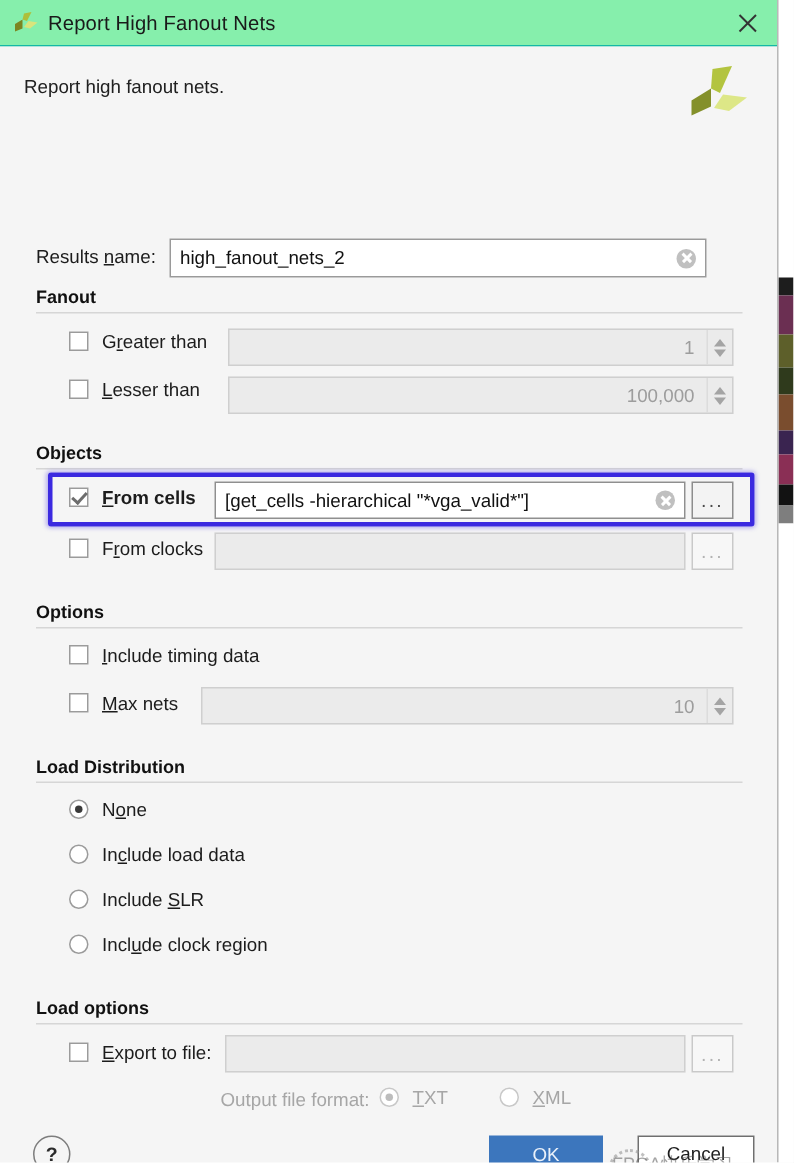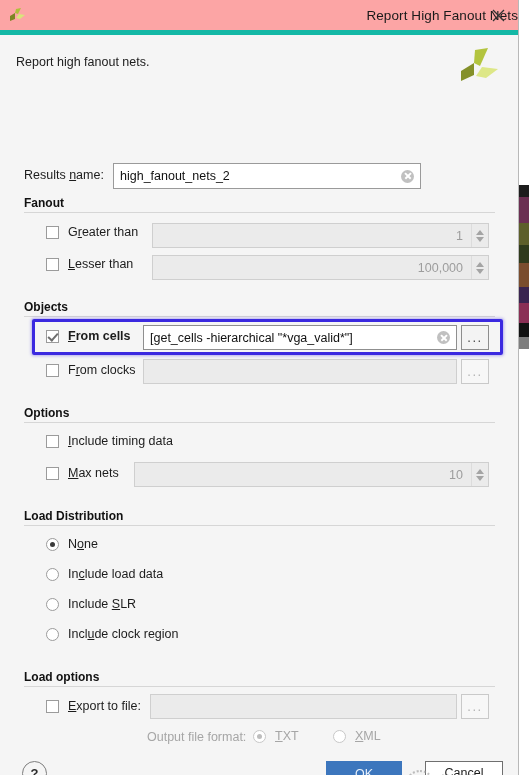--- a/index.html
+++ b/index.html
@@ -28,25 +28,24 @@
     width: 519px; height: 775px;
     background: #f5f5f5;
     border-right: 1px solid #b8b8b8;
     box-sizing: border-box;
     z-index: 2;
   }
 
   
   #titlebar {
     height: 30px;
-    background: #fca5a5;
-    border-bottom: 5px solid #14b8a6;
+    background: #86efac;
+    border-bottom: 1px solid #14b8a6;
     display: flex; align-items: center;
     position: relative;
-    justify-content: space-between;
   }
   #app-icon {
     width: 18px; height: 16px;
     margin-left: 8px; margin-right: 6px;
     position: relative; flex: none;
   }
   #title-text {
     font-size: 13.5px;
     color: #1a1a1a;
     letter-spacing: .1px;
@@ -73,33 +72,33 @@
   #banner-text {
     position: absolute; left: 16px; top: 20px;
     font-size: 12.5px; color: #202020;
   }
   #banner-logo {
     position: absolute; right: 17px; top: 10px;
     width: 48px; height: 48px;
   }
 
   
-  .row { display: flex; align-items: flex-end; }
+  .row { display: flex; align-items: flex-start; }
   #results-row {
     position: absolute; left: 0; top: 128px;
     width: 100%; height: 28px;
   }
   #results-label {
     position: absolute; left: 24px; top: 5px;
     font-size: 12.5px; color: #1c1c1c;
   }
   #results-label u { text-decoration: underline; }
   #results-field {
     position: absolute; left: 113px; top: 0;
-    width: 308px; height: 26px;
+    width: 358px; height: 26px;
     background: #ffffff;
     border: 1px solid #9a9a9a;
     box-sizing: border-box;
     display: flex; align-items: center;
   }
   #results-value {
     flex: 1;
     padding-left: 6px;
     font-size: 12.5px; color: #111;
     white-space: nowrap; overflow: hidden;

